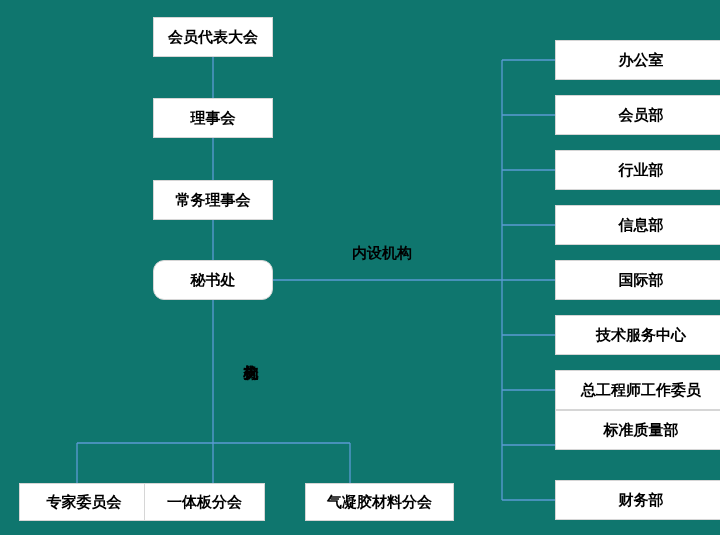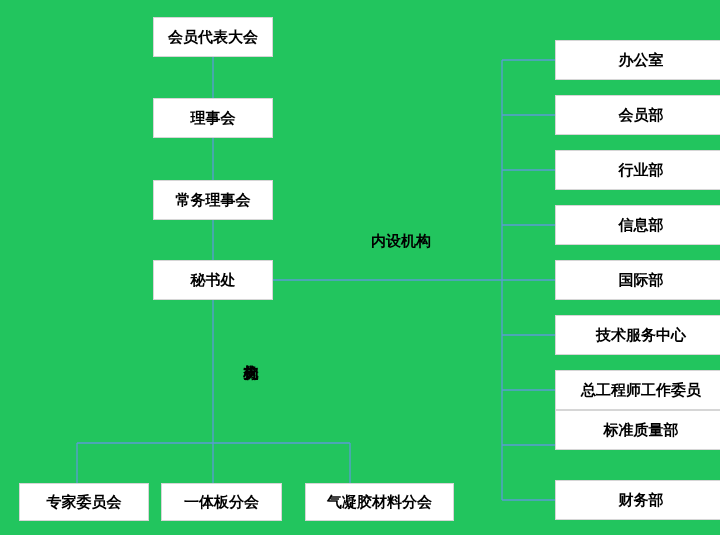--- a/index.html
+++ b/index.html
@@ -4,21 +4,21 @@
 <style>
   html, body {
     margin: 0;
     padding: 0;
     background: #ffffff;
   }
   #canvas {
     position: relative;
     width: 720px;
     height: 535px;
-    background: #22c55e;
+    background: #0f766e;
     font-family: "Liberation Sans", sans-serif;
     overflow: hidden;
   }
   #connectors {
     position: absolute;
     left: 0;
     top: 0;
     width: 720px;
     height: 535px;
   }
@@ -34,51 +34,50 @@
     font-weight: bold;
     color: #000000;
     white-space: nowrap;
     text-align: center;
   }
   
   .chain { left: 153px; width: 120px; height: 40px; }
   #node-member-congress   { top: 17px; }
   #node-council           { top: 98px; }
   #node-standing-council  { top: 180px; }
-  #node-secretariat       { top: 260px; }
+  #node-secretariat       { top: 260px; border-radius: 11px; }
 
   
   .dept { left: 555px; width: 172px; height: 40px; }
   #node-office                    { top: 40px; }
   #node-membership-dept           { top: 95px; }
   #node-industry-dept             { top: 150px; }
   #node-information-dept          { top: 205px; }
   #node-international-dept        { top: 260px; }
   #node-tech-service-center       { top: 315px; }
   #node-chief-engineer-committee  { top: 370px; }
   #node-standards-quality-dept    { top: 410px; }
   #node-finance-dept              { top: 480px; }
 
   
   .branch { top: 483px; height: 38px; }
   #node-expert-committee        { left: 19px;  width: 130px; }
-  #node-integrated-panel-branch { left: 161px; width: 121px; }
+  #node-integrated-panel-branch { left: 144px; width: 121px; }
   #node-aerogel-branch          { left: 305px; width: 149px; }
 
   .group-label {
     position: absolute;
     font-size: 15px;
     font-weight: bold;
     color: #000000;
     white-space: nowrap;
   }
   #internal-orgs-label {
     left: 352px;
-    top: 232px;
-    margin-left: 19px;
+    top: 244px;
   }
   #branch-orgs-label {
     left: 242px;
     top: 353px;
     writing-mode: vertical-rl;
     text-orientation: upright;
     letter-spacing: 0px;
     line-height: 19px;
   }
 </style>

